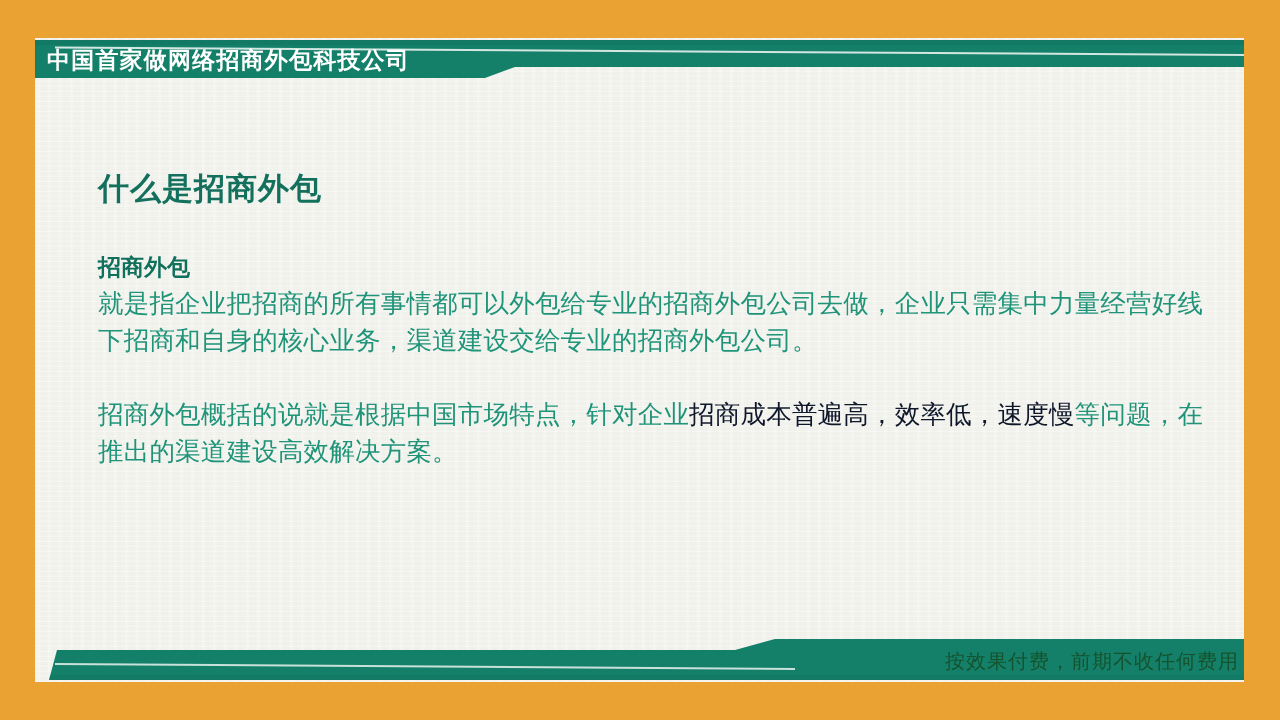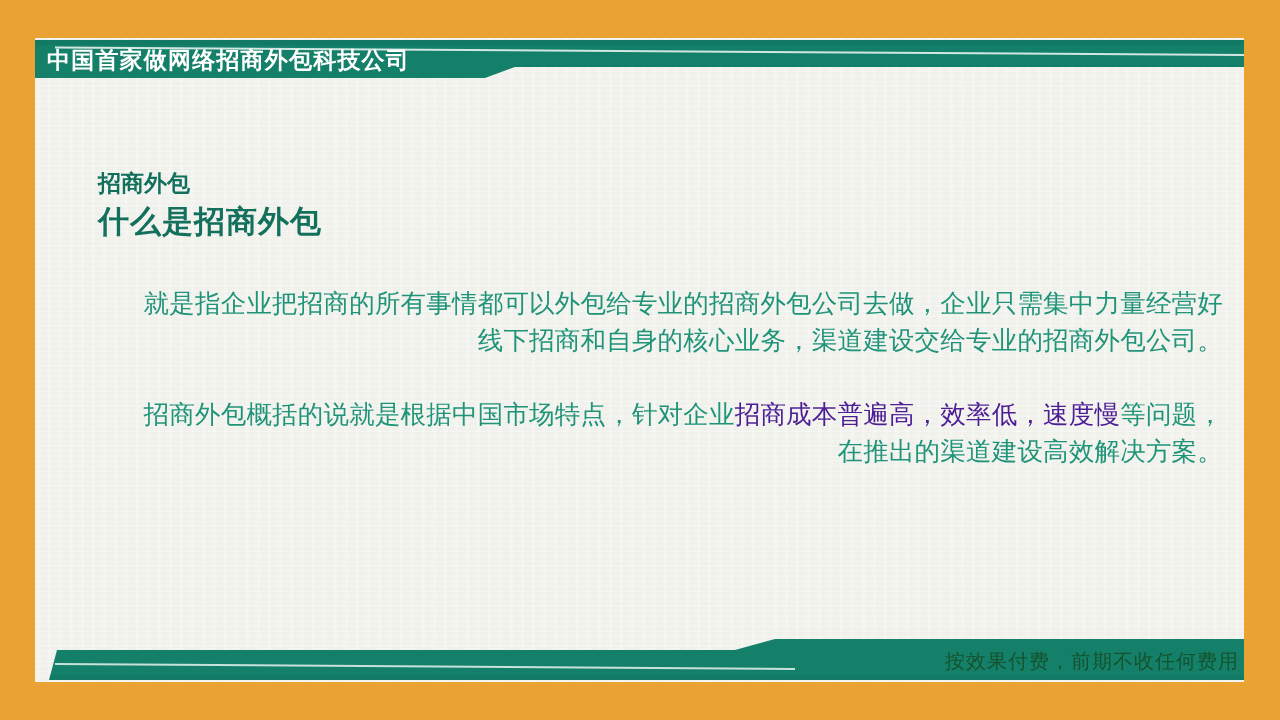--- a/index.html
+++ b/index.html
@@ -86,25 +86,24 @@
     font-size: 23px;
     font-weight: bold;
     line-height: 30px;
     margin-bottom: 3px;
   }
   .para {
     color: #1f9479;
     font-size: 25.5px;
     line-height: 37px;
     letter-spacing: 0.2px;
-    text-align: right;
-    margin-left: 43px;
+    text-align: left;
   }
   #para-2 { margin-top: 37px; }
-  .hl-dark { color: #4c1d95; }
+  .hl-dark { color: #0f172a; }
   
   #footer-band {
     position: absolute;
     left: 35px;
     top: 637px;
     width: 1209px;
     height: 45px;
   }
   #footer-band svg { display: block; width: 1209px; height: 45px; }
 
@@ -131,23 +130,23 @@
   <div id="header-band">
     <svg viewBox="0 0 1209 40" preserveAspectRatio="none">
       <path d="M0,0 L1209,0 L1209,27 L480,27 L450,38 L0,38 Z" fill="#15806a"></path>
       <path d="M0,0 L1209,0 L1209,5 L0,5 Z" fill="#0f6e5a" opacity="0.35"></path>
       <path d="M20,6.5 L1209,14 L1209,16 L20,8.5 Z" fill="#e8f2ef" opacity="0.9"></path>
     </svg>
   </div>
   <div id="header-title">中国首家做网络招商外包科技公司</div>
 
   <div id="content">
+    <div id="slide-title">什么是招商外包</div>
+
     <div id="lead-label">招商外包</div>
-
-    <div id="slide-title">什么是招商外包</div>
 
     <div class="para" id="para-1">就是指企业把招商的所有事情都可以外包给专业的招商外包公司去做，企业只需集中力量经营好线下招商和自身的核心业务，渠道建设交给专业的招商外包公司。</div>
 
     <div class="para" id="para-2"><span>招商外包概括的说就是根据中国市场特点，针对企业</span><span class="hl-dark">招商成本普遍高，效率低，速度慢</span><span>等问题，在推出的渠道建设高效解决方案。</span></div>
   </div>
 
   <div id="footer-band">
     <svg viewBox="0 0 1209 45" preserveAspectRatio="none">
       <path d="M1209,2 L1209,43 L14,43 L22,13 L700,13 L740,2 Z" fill="#15806a"></path>
       <path d="M1209,38 L1209,43 L14,43 L15,38 Z" fill="#0f6e5a" opacity="0.30"></path>

